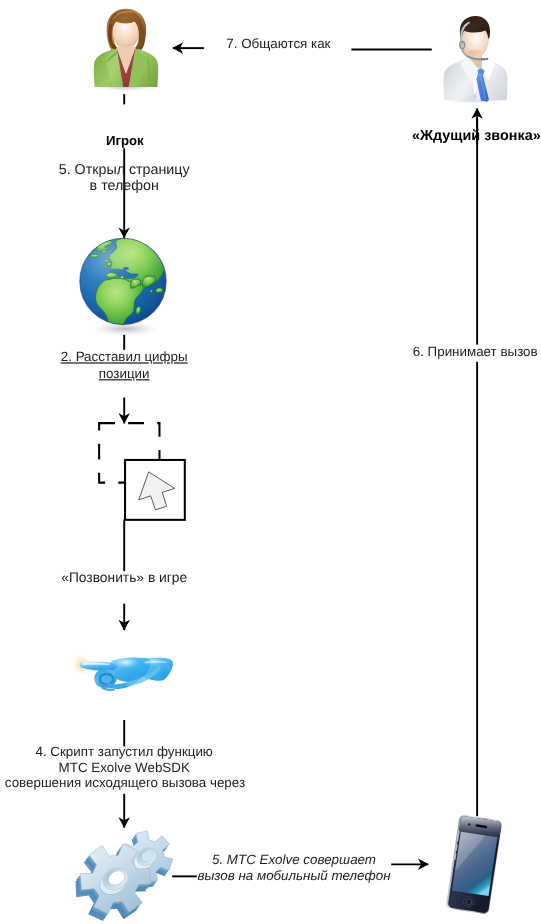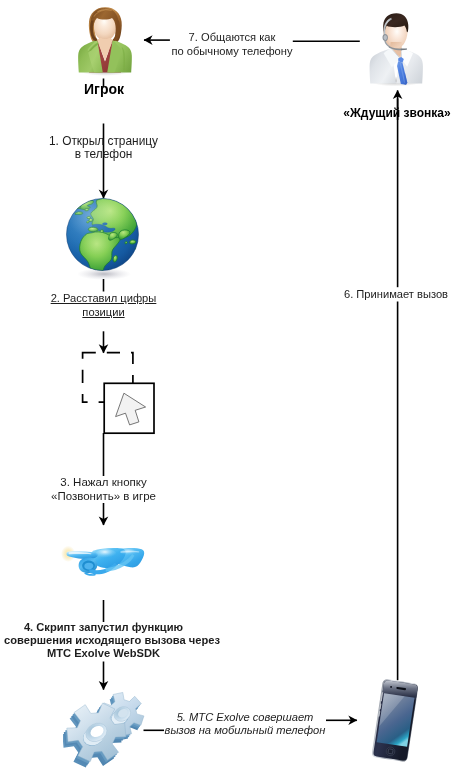--- a/index.html
+++ b/index.html
@@ -471,51 +471,49 @@
     </svg>
   </div>
 
   <div class="ic" style="left:102px;top:381px;width:56px;height:56px;">
     <svg width="56" height="56" viewBox="0 0 56 56">
       <rect x="2.2" y="2.3" width="49.8" height="49.9" fill="#ffffff" stroke="#000000" stroke-width="1.7"></rect>
       <path d="M21.9 12.2 43.6 26.0 33.2 29.3 36.9 40.9 27.6 43.9 23.5 32.2 13.6 35.6Z" fill="#f2f2f2" stroke="#555555" stroke-width="0.8" stroke-linejoin="round"></path>
     </svg>
   </div>
 
-  <div class="nlbl" style="left:54px;top:82px;width:100px;font-size:14px;">Игрок</div>
+  <div class="nlbl" style="left:54px;top:111px;width:100px;font-size:11px;">Игрок</div>
   <div class="nlbl" style="left:337px;top:105.5px;width:120px;">«Ждущий звонка»</div>
 
   <div class="tblk" style="left:4px;top:135px;width:199px;font-size:11.9px;">
-    <div>1. Открыл страницу</div>
+    <div>5. Открыл страницу</div>
       <div>в телефон</div>
   </div>
 
   <div class="tblk" style="left:4px;top:292px;width:199px;line-height:13.6px;text-decoration:underline;">
     <div>2. Расставил цифры</div>
       <div>позиции</div>
   </div>
 
   <div class="tblk" style="left:4px;top:475px;width:199px;line-height:14px;font-size:11.5px;">
-    <div>3. Нажал кнопку</div>
       <div>«Позвонить» в игре</div>
   </div>
 
-  <div class="tblk" style="left:4px;top:621px;width:199px;font-weight:bold;">
+  <div class="tblk" style="left:4px;top:621px;width:199px;">
     <div>4. Скрипт запустил функцию</div>
+      <div>МТС Exolve WebSDK</div>
       <div>совершения исходящего вызова через</div>
-      <div>МТС Exolve WebSDK</div>
   </div>
 
   <div class="tblk" style="left:147px;top:711px;width:196px;font-style:italic;">
     <div>5. МТС Exolve совершает</div>
       <div>вызов на мобильный телефон</div>
   </div>
 
   <div class="tblk" style="left:296px;top:288px;width:200px;">
     <div>6. Принимает вызов</div>
   </div>
 
   <div class="tblk" style="left:132px;top:30px;width:200px;line-height:14px;text-align:center;">
     <div>7. Общаются как</div>
-      <div>по обычному телефону</div>
   </div>
 
 </div>
 
 </body></html>

